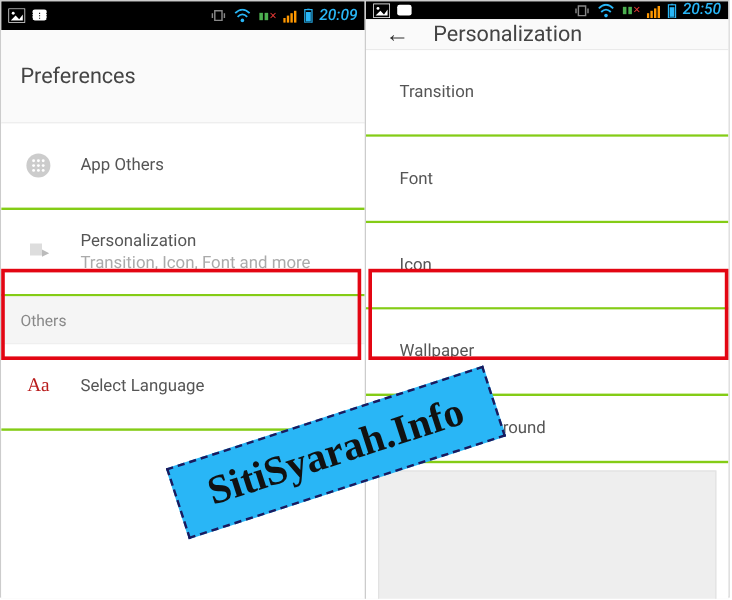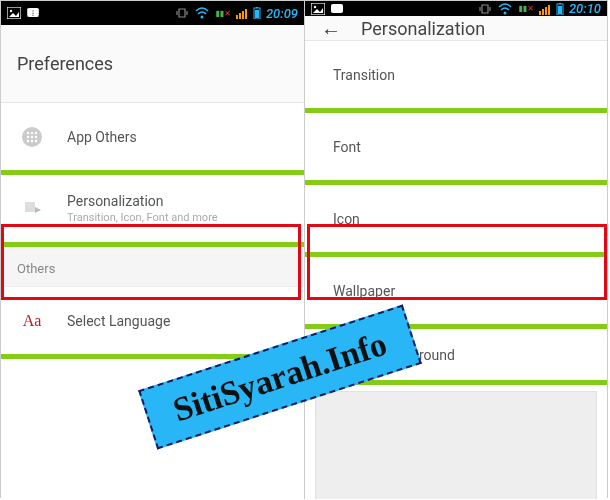--- a/index.html
+++ b/index.html
@@ -7,25 +7,25 @@
   .frame { display: flex; width: 608px; height: 498px; border: 1px solid #ccc; position: relative; }
   .screen { width: 304px; height: 498px; background: #f5f5f5; display: flex; flex-direction: column; position: relative; overflow: hidden; }
   .screen + .screen { border-left: 1px solid #ccc; }
   .statusbar { height: 24px; background: #000; color: #fff; display: flex; align-items: center; padding: 0 6px; font-size: 11px; justify-content: space-between; }
   .sb-left, .sb-right { display: flex; align-items: center; gap: 5px; }
   .sb-right .time { color: #29b6f6; font-weight: 500; font-size: 13px; font-style: italic; }
   .appbar { height: 78px; background: #fafafa; display: flex; align-items: center; padding: 0 16px; border-bottom: 1px solid #e6e6e6; gap: 20px; }
   .appbar .title { font-size: 18px; color: #444; font-weight: 400; }
   .back-arrow { font-size: 20px; color: #333; cursor: pointer; }
   .list { flex: 1; background: #fff; }
-  .row { display: flex; align-items: center; height: 72px; padding: 0 18px; border-bottom: 5px solid #84cc16; gap: 22px; background: #fff; }
+  .row { display: flex; align-items: center; height: 72px; padding: 0 18px; border-bottom: 2px solid #84cc16; gap: 22px; background: #fff; }
   .row.noicon { padding-left: 28px; }
   .row .icon { width: 26px; height: 26px; display: flex; align-items: center; justify-content: center; flex-shrink: 0; }
   .row .txt .primary { font-size: 14px; color: #555; }
-  .row .txt .secondary { font-size: 11px; color: #aaa; margin-top: 2px; }
+  .row .txt .secondary { font-size: 14px; color: #aaa; margin-top: 2px; }
   .section { padding: 14px 16px 10px; font-size: 13px; color: #888; background: #f5f5f5; border-bottom: 1px solid #eee; }
   .highlight { position: absolute; border: 3px solid #e30613; pointer-events: none; }
   .hl1 { left: 0; top: 223px; width: 300px; height: 76px; }
   .hl2 { left: 306px; top: 223px; width: 300px; height: 76px; }
   .watermark { position: absolute; left: 140px; top: 345px; transform: rotate(-18deg); background: #29b6f6; border: 2px dashed #1a1a5e; padding: 10px 26px; font-family: "Comic Sans MS", cursive; font-size: 34px; color: #111; font-weight: bold; pointer-events: none; }
   .graybox { background: #eee; height: 120px; margin: 6px 10px 0 10px; border: 1px solid #e2e2e2; }
   svg { display: block; }
 </style>
 </head>
 <body>
@@ -168,21 +168,21 @@
               <rect x="9" y="2" width="2" height="10" fill="#ff9800"></rect>
             </svg>
           </span>
         <span>
             <svg width="8" height="12">
               <rect x="1" y="1" width="6" height="11" fill="none" stroke="#29b6f6"></rect>
               <rect x="2" y="3" width="4" height="8" fill="#29b6f6"></rect>
               <rect x="3" y="0" width="2" height="1" fill="#29b6f6"></rect>
             </svg>
           </span>
-        <span class="time">20:10</span>
+        <span class="time">20:50</span>
       </div>
     </div>
 
     <div class="appbar">
       <span class="back-arrow">←</span>
       <span class="title">Personalization</span>
     </div>
 
     <div class="list">
       <div class="row noicon">

